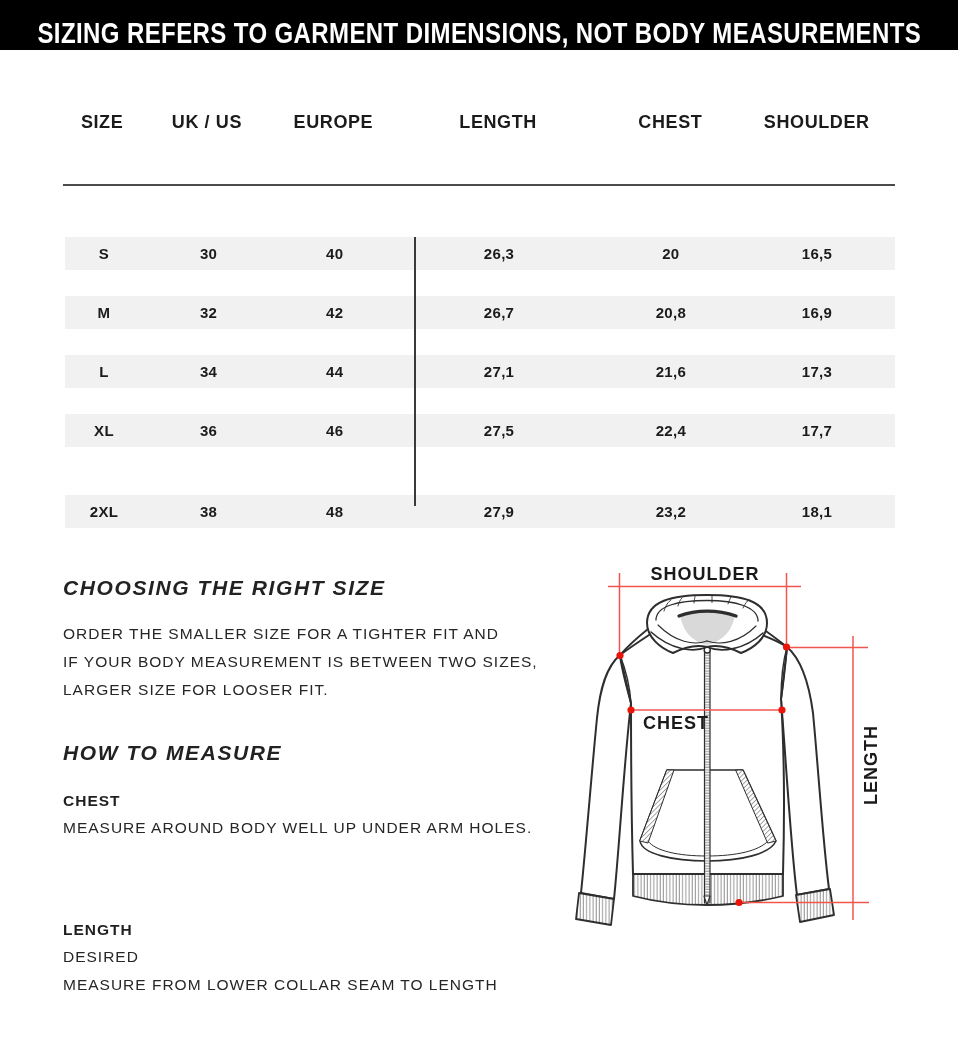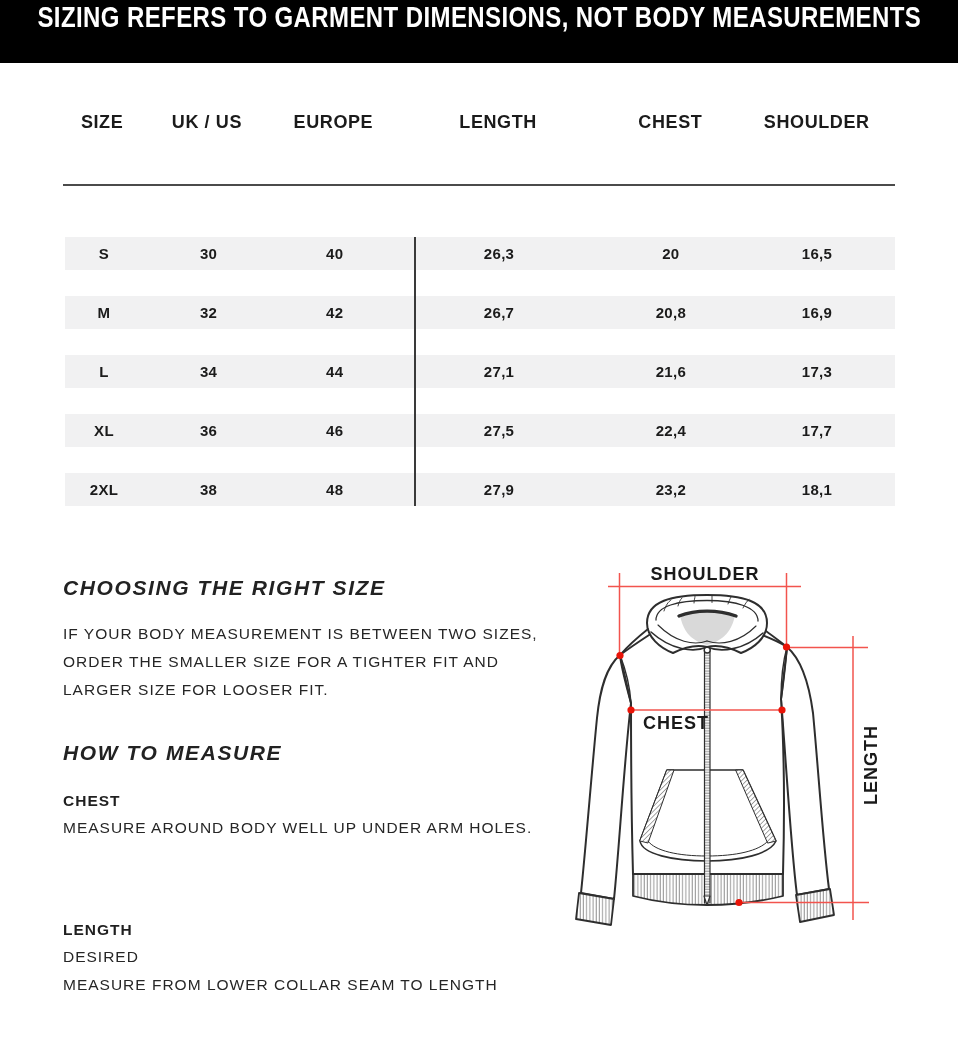--- a/index.html
+++ b/index.html
@@ -1,35 +1,35 @@
 <!DOCTYPE html>
 <html><head>
 <meta charset="utf-8">
 <style>
   html,body{margin:0;padding:0;background:#ffffff;}
   #page{position:relative;width:958px;height:1061px;background:#ffffff;overflow:hidden;
         font-family:"Liberation Sans",sans-serif;color:#1c1c1c;}
 
   
-  .banner{position:absolute;left:0;top:0;width:958px;height:63px;background:#000000;
-          display:flex;align-items:flex-start;justify-content:center;}
+  .banner{position:absolute;left:0;top:0;width:958px;height:50px;background:#000000;
+          display:flex;align-items:flex-end;justify-content:center;}
   .banner-text{color:#ffffff;font-weight:700;font-size:30px;letter-spacing:.5px;
                transform:scaleX(.8);transform-origin:center;white-space:nowrap;}
 
   
   .size-table{position:absolute;left:63px;top:0;width:832px;height:520px;}
   .thead{position:absolute;left:0;top:112px;width:100%;display:flex;}
   .th{font-weight:700;font-size:18px;letter-spacing:.6px;text-align:center;color:#1b1b1b;}
   .rule{position:absolute;left:0;top:184px;width:100%;height:2px;background:#4b4b4b;}
   .trow{position:absolute;left:2px;width:830px;height:33px;background:#f1f1f2;
         display:flex;align-items:center;}
   .td{font-weight:700;font-size:15px;text-align:center;color:#1b1b1b;letter-spacing:.3px;}
   .c0{flex:0 0 9.4%;} .c1{flex:0 0 15.8%;} .c2{flex:0 0 14.6%;}
   .c3{flex:0 0 25%;}  .c4{flex:0 0 16.4%;} .c5{flex:0 0 18.8%;}
-  .r0{top:237px;} .r1{top:296px;} .r2{top:355px;} .r3{top:414px;} .r4{top:473px;}
+  .r0{top:237px;} .r1{top:296px;} .r2{top:355px;} .r3{top:414px;} .r4{top:495px;}
   .vline{position:absolute;left:351px;top:237px;width:1.5px;height:269px;background:#3a3a3a;}
 
   
   .h2{position:absolute;left:63px;font-weight:700;font-size:21px;letter-spacing:1.6px;
       color:#222;white-space:nowrap;font-style:italic;}
   .choosing-title{top:576px;}
   .choosing-body{position:absolute;left:63px;top:620px;width:520px;font-size:15.5px;
                  letter-spacing:1.1px;line-height:28px;color:#262626;}
   .measure-title{top:741px;}
   .measure-item{position:absolute;left:63px;width:520px;}
@@ -101,22 +101,22 @@
       <div class="td c3">27,9</div>
       <div class="td c4">23,2</div>
       <div class="td c5">18,1</div>
     </div>
 
     <div class="vline"></div>
   </div>
 
   <div class="h2 choosing-title">CHOOSING THE RIGHT SIZE</div>
   <div class="choosing-body">
+    <div class="desc-line">ORDER THE SMALLER SIZE FOR A TIGHTER FIT AND</div>
     <div class="desc-line">IF YOUR BODY MEASUREMENT IS BETWEEN TWO SIZES,</div>
-    <div class="desc-line">ORDER THE SMALLER SIZE FOR A TIGHTER FIT AND</div>
     <div class="desc-line">LARGER SIZE FOR LOOSER FIT.</div>
   </div>
 
   <div class="h2 measure-title">HOW TO MEASURE</div>
 
   <div class="measure-item mi-chest">
     <div class="term">CHEST</div>
     <div class="desc-line">MEASURE AROUND BODY WELL UP UNDER ARM HOLES.</div>
   </div>
   <div class="measure-item mi-shoulders">

